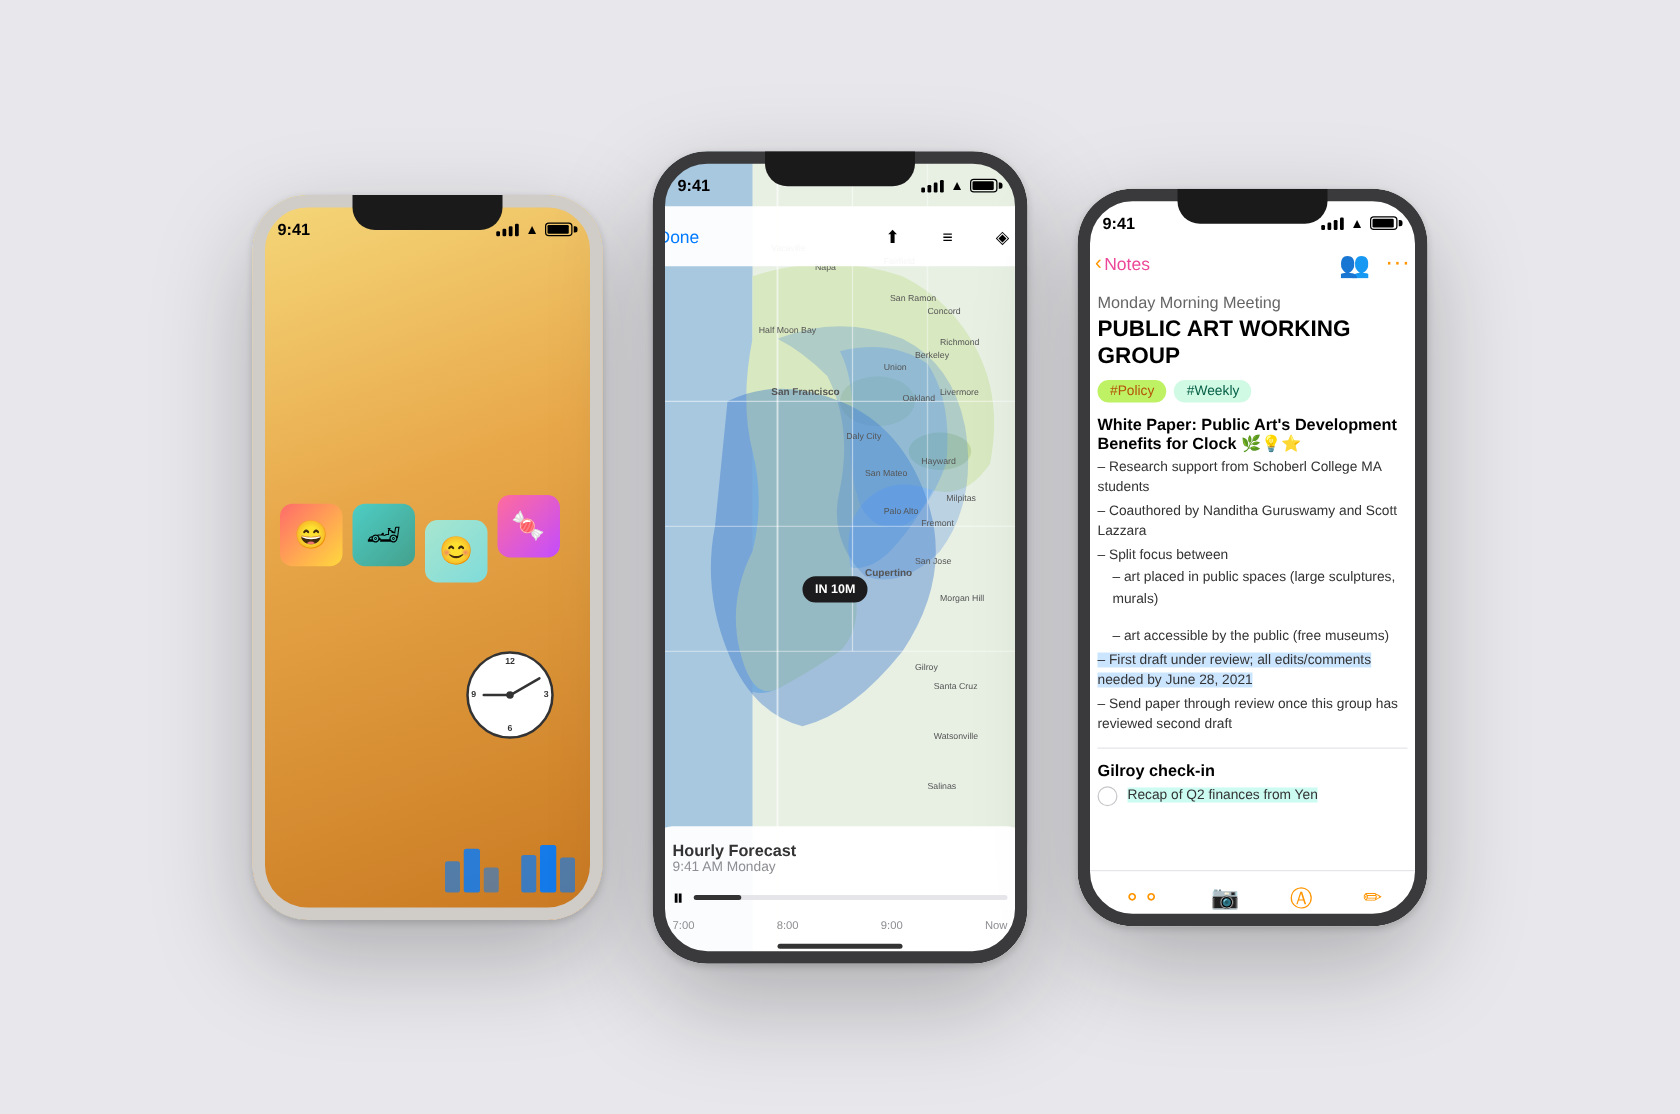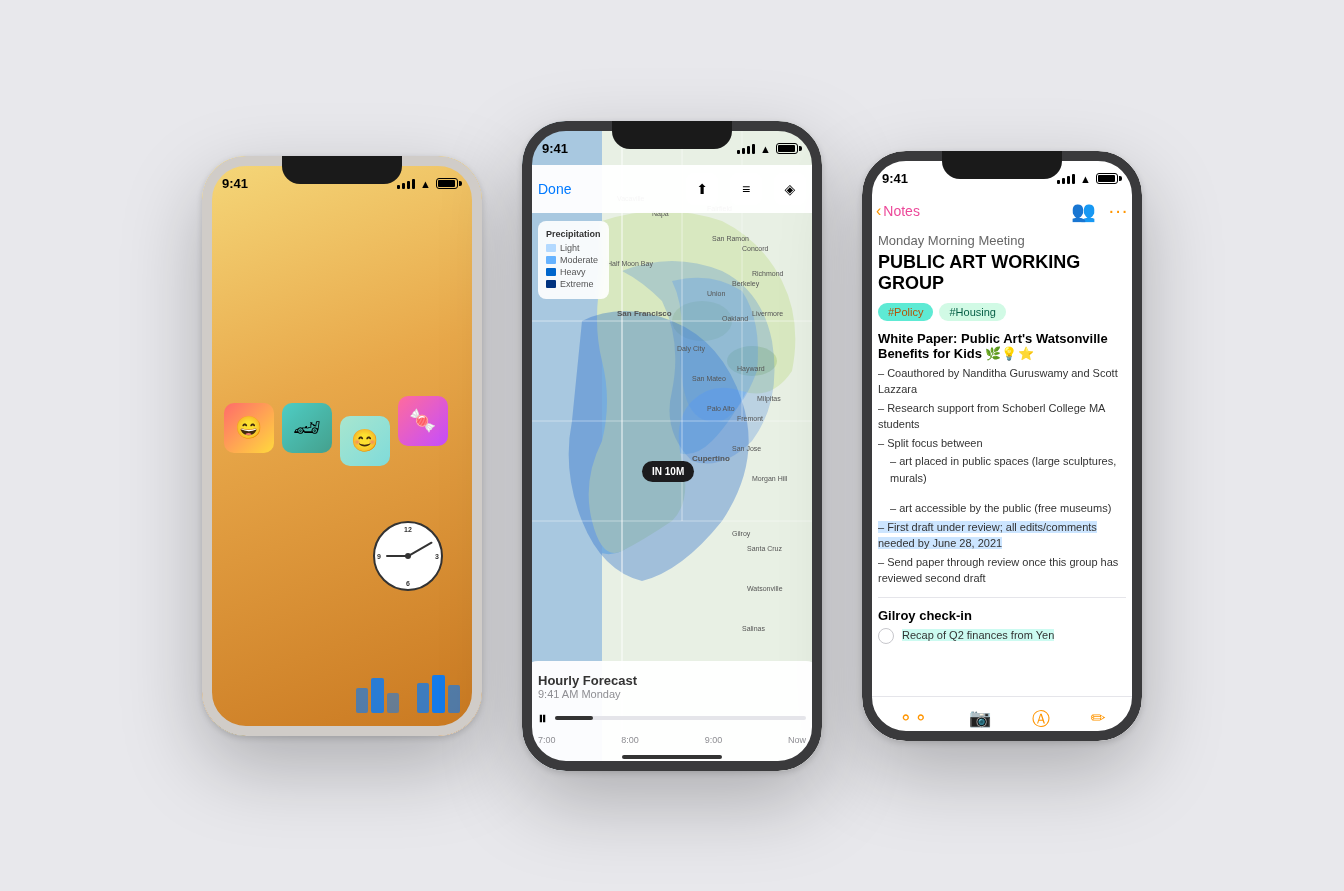--- a/index.html
+++ b/index.html
@@ -250,21 +250,21 @@
       font-weight: 600;
       height: 44px;
       position: relative;
       z-index: 10;
       color: #000;
     }
     .map-toolbar {
       display: flex;
       align-items: center;
       justify-content: space-between;
-      padding: 8px 16px;
+      padding: 8px 4px;
       background: rgba(255,255,255,0.95);
       position: relative;
       z-index: 10;
     }
     .map-done-btn {
       color: #007aff;
       font-size: 14px;
       font-weight: 400;
     }
     .map-right-icons {
@@ -383,21 +383,21 @@
     .notes-meeting-title { font-size: 13px; color: #666; margin-bottom: 4px; }
     .notes-main-title { font-size: 18px; font-weight: 900; color: #000; text-transform: uppercase; line-height: 1.2; margin-bottom: 8px; font-family: 'Helvetica Neue', sans-serif; }
 
     .tag-row { display: flex; gap: 6px; margin-bottom: 10px; }
     .tag {
       padding: 3px 10px;
       border-radius: 12px;
       font-size: 11px;
       font-weight: 500;
     }
-    .tag-yellow { background: #5eead4; color: #b45309; }
+    .tag-yellow { background: #bef264; color: #b45309; }
     .tag-green { background: #d1fae5; color: #065f46; }
 
     .notes-section-title { font-size: 13px; font-weight: 600; color: #000; margin-bottom: 4px; }
     .notes-text { font-size: 11px; color: #333; line-height: 1.5; }
     .notes-text-highlight-blue { background: #cce5ff; }
     .notes-text-highlight-yellow { background: #fff3cd; }
     .notes-text-highlight-teal { background: #ccfbf1; }
     .notes-divider { height: 1px; background: #e5e5ea; margin: 10px 0; }
 
     .check-item {
@@ -687,39 +687,20 @@
 
     <div class="map-toolbar" style="position:relative;z-index:10;">
       <span class="map-done-btn">Done</span>
       <div class="map-right-icons">
         <div class="map-icon-btn">⬆</div>
         <div class="map-icon-btn">≡</div>
         <div class="map-icon-btn">◈</div>
       </div>
     </div>
 
-    <div class="map-legend">
-      <div class="map-legend-title">Precipitation</div>
-      <div class="legend-row">
-        <div class="legend-color" style="background:#b3d9ff;"></div>
-        <span>Light</span>
-      </div>
-      <div class="legend-row">
-        <div class="legend-color" style="background:#66b3ff;"></div>
-        <span>Moderate</span>
-      </div>
-      <div class="legend-row">
-        <div class="legend-color" style="background:#0066cc;"></div>
-        <span>Heavy</span>
-      </div>
-      <div class="legend-row">
-        <div class="legend-color" style="background:#003380;"></div>
-        <span>Extreme</span>
-      </div>
-    </div>
 
     <div class="map-marker" style="top:340px;left:120px;">
       <div class="marker-bubble">IN 10M</div>
     </div>
 
     <div class="map-bottom-panel">
       <div style="display:flex;justify-content:space-between;align-items:flex-start;">
         <div>
           <div class="forecast-title">Hourly Forecast</div>
           <div class="forecast-time">9:41 AM Monday</div>
@@ -778,27 +759,27 @@
           <span class="notes-icon">···</span>
         </div>
       </div>
 
       <div class="notes-body">
         <div class="notes-meeting-title">Monday Morning Meeting</div>
         <div class="notes-main-title">PUBLIC ART WORKING GROUP</div>
 
         <div class="tag-row">
           <span class="tag tag-yellow">#Policy</span>
-          <span class="tag tag-green">#Housing</span>
-        </div>
-
-        <div class="notes-section-title">White Paper: Public Art's Watsonville Benefits for Kids 🌿💡⭐</div>
+          <span class="tag tag-green">#Weekly</span>
+        </div>
+
+        <div class="notes-section-title">White Paper: Public Art's Development Benefits for Clock 🌿💡⭐</div>
         <div class="notes-text">
+          <div style="margin-bottom:2px;">– Research support from Schoberl College MA students</div>
           <div style="margin-bottom:2px;">– Coauthored by Nanditha Guruswamy and Scott Lazzara</div>
-          <div style="margin-bottom:2px;">– Research support from Schoberl College MA students</div>
           <div style="margin-bottom:2px;">– Split focus between</div>
           <div style="margin-bottom:14px;padding-left:12px;">– art placed in public spaces (large sculptures, murals)</div>
           <div style="margin-bottom:2px;padding-left:12px;">– art accessible by the public (free museums)</div>
           <div style="margin-bottom:2px;">
             <span class="notes-text-highlight-blue">– First draft under review; all edits/comments needed by June 28, 2021</span>
           </div>
           <div style="margin-bottom:2px;">– Send paper through review once this group has reviewed second draft</div>
         </div>
 
         <div class="notes-divider"></div>

